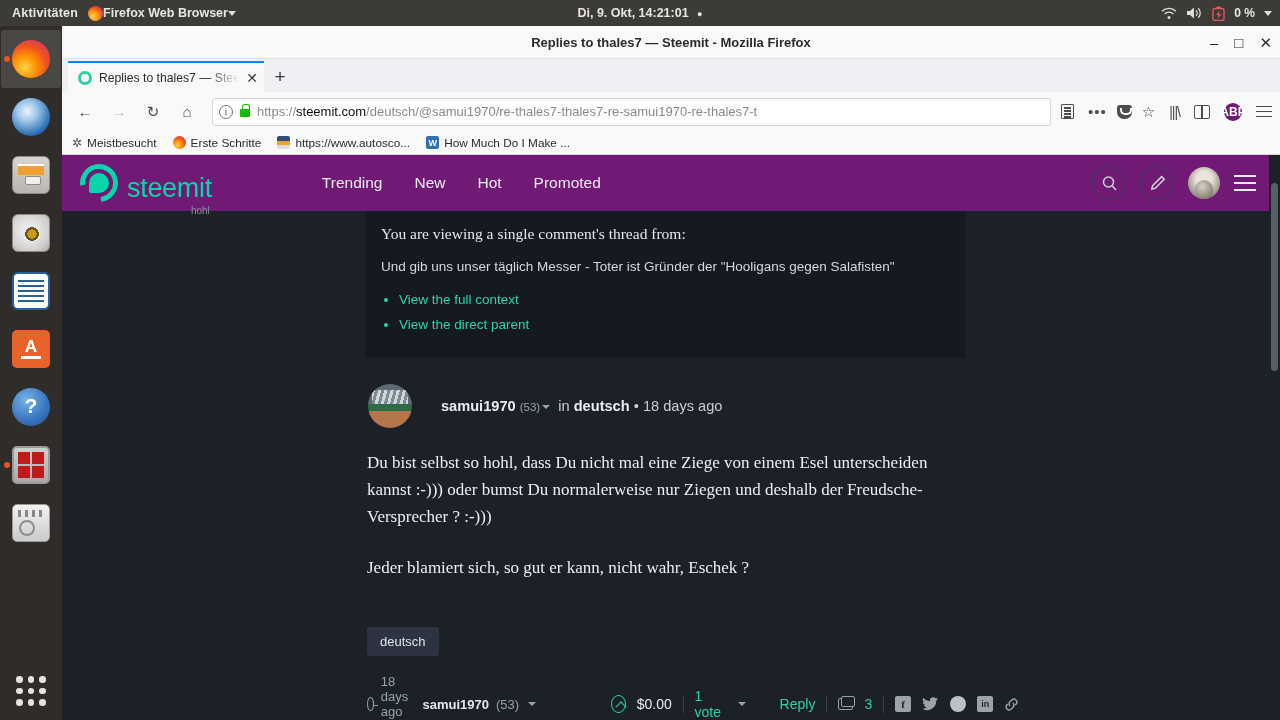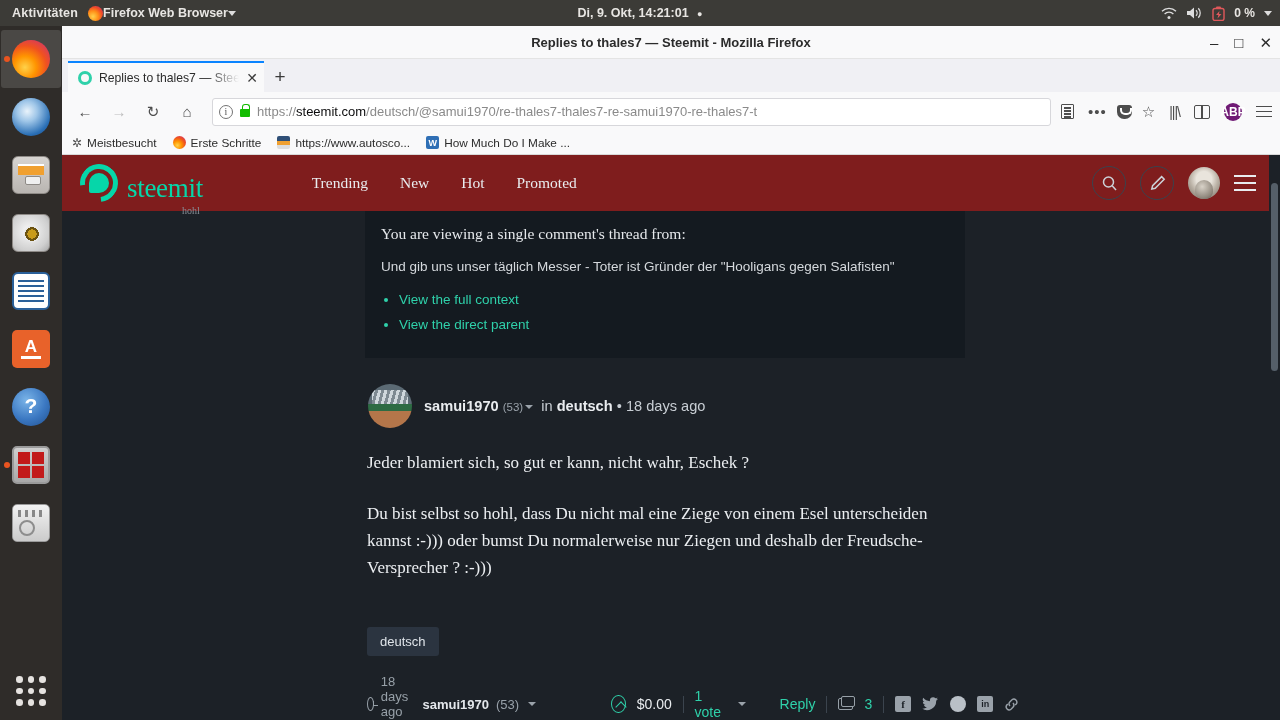--- a/index.html
+++ b/index.html
@@ -120,21 +120,21 @@
      padding:0 10px; font-size:11.8px; color:#2b2b2b; border-bottom:1px solid #d9d9d9;}
   .bm { display:flex; align-items:center; gap:5px; white-space:nowrap;}
   .bm-ico { width:13px;height:13px;border-radius:2px; }
   .bm-star { color:#4d4d4d; font-size:12px; }
   .bm-ff { border-radius:50%; background: radial-gradient(circle at 34% 72%, #ffd24a 0%, #ff9500 32%, #f0521f 60%, #c62a86 100%); }
   .bm-auto { background: linear-gradient(#2f4f77 0 40%, #f0a030 40% 70%, #ddd 70%); }
   .bm-ww { background:#2f6fb5; color:#fff; font-size:9px; display:flex; align-items:center; justify-content:center; font-weight:700;}
 
   
   .page { flex:1; background:#1c2127; position:relative; overflow:hidden; }
-  .site-header { height:56px; background:#7f1d1d; display:flex; align-items:center; padding:0 24px 0 18px;font-family:Liberation Serif, serif; }
+  .site-header { height:56px; background:#701a75; display:flex; align-items:center; padding:0 24px 0 18px; }
   .brand { display:flex; align-items:flex-end; gap:9px; }
   .brand-mark { width:38px;height:38px; position:relative; }
   .brand-mark .ring { position:absolute;inset:0;border-radius:50%;border:5px solid #06d6a9;
      border-bottom-color:transparent; transform:rotate(38deg); }
   .brand-mark .dot { position:absolute; left:9px; top:9px; width:20px;height:20px;border-radius:50% 50% 50% 2px;
      background:#06d6a9; }
   .brand-name { font-size:27px; color:#06d6a9; font-weight:400; line-height:1; letter-spacing:-.3px;}
   .brand-beta { font-size:10px; color:#8a9099; position:relative; top:14px; left:-30px; }
   .nav-links { display:flex; align-items:center; gap:32px; margin-left:82px; }
   .nav-links a { color:#e9ecef; font-size:15.5px; text-decoration:none; }
@@ -149,21 +149,21 @@
 
   .content { position:relative; }
   .thread-note { margin:0 0 0 303px; width:600px; background:#141a20; padding:14px 16px 16px; }
   .thread-note .t1 { color:#e6e9ec; font-size:15.5px; font-family:"Liberation Serif",serif; }
   .thread-note .t2 { color:#d5d9dd; font-size:13.5px; margin-top:16px; font-family:"Liberation Sans",sans-serif; }
   .thread-note ul { margin:18px 0 0 18px; }
   .thread-note li { color:#2fd1aa; font-size:13.5px; margin-bottom:10px; }
   .thread-note li::marker { color:#2fd1aa; }
 
   .comment { margin-left:303px; width:600px; padding-top:18px; }
-  .byline { display:flex; align-items:center; gap:12px; padding: 8px 0 0 3px; }
+  .byline { display:flex; align-items:center; gap:29px; padding: 8px 0 0 3px; }
   .by-avatar { width:44px;height:44px;border-radius:50%; overflow:hidden;
      background: linear-gradient(#5b6a74 0 46%, #2d6b43 46% 62%, #b4764a 62%); position:relative; }
   .by-avatar:after{content:"";position:absolute;left:4px;top:6px;width:36px;height:14px;
      background:repeating-linear-gradient(105deg,#cfd7dc 0 3px,#7e8a92 3px 6px);}
   .by-text { font-size:14.6px; color:#c8ced4; }
   .by-text .u { color:#e9ecef; font-weight:700; }
   .by-text .rep { font-size:11.5px; color:#9aa2aa; }
   .by-text .cat { color:#e9ecef; font-weight:700; }
   .caret-sm { display:inline-block; width:0;height:0;border-left:4px solid transparent;border-right:4px solid transparent;
      border-top:4px solid #9aa2aa; margin-left:2px; vertical-align:middle;}
@@ -416,22 +416,22 @@
               <span class="u">samui1970</span>
               <span class="rep">(53)</span><span class="caret-sm"></span>
               &nbsp;<span>in</span>
               <span class="cat">deutsch</span>
               <span>•</span>
               <span>18 days ago</span>
             </span>
           </div>
 
           <div class="body-text">
+            <p>Du bist selbst so hohl, dass Du nicht mal eine Ziege von einem Esel unterscheiden kannst :-))) oder bumst Du normalerweise nur Ziegen und deshalb der Freudsche-Versprecher ? :-)))</p>
             <p>Jeder blamiert sich, so gut er kann, nicht wahr, Eschek ?</p>
-            <p>Du bist selbst so hohl, dass Du nicht mal eine Ziege von einem Esel unterscheiden kannst :-))) oder bumst Du normalerweise nur Ziegen und deshalb der Freudsche-Versprecher ? :-)))</p>
           </div>
 
           <div class="tagrow">
             <span class="tag">deutsch</span>
           </div>
 
           <div class="footer-row">
             <div class="f-left">
               <span class="clock-ic"></span>
               <span>18 days ago by</span>

